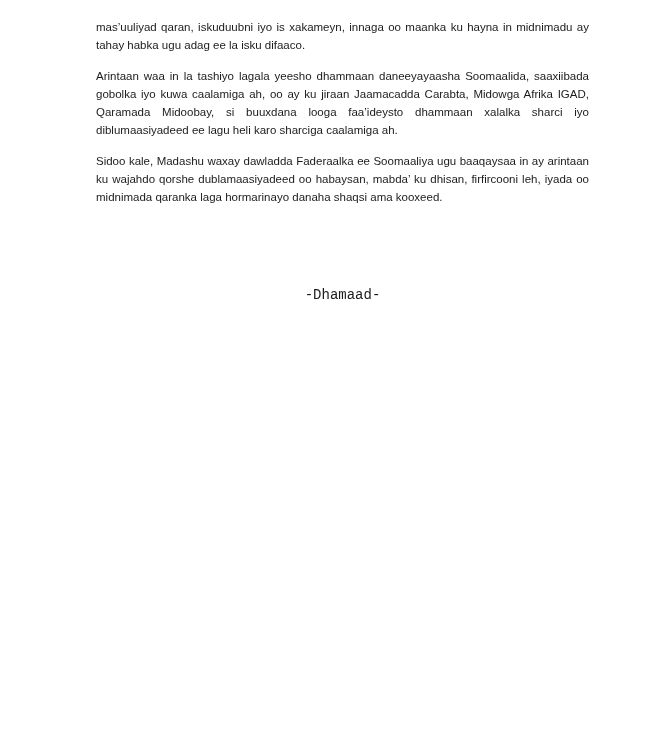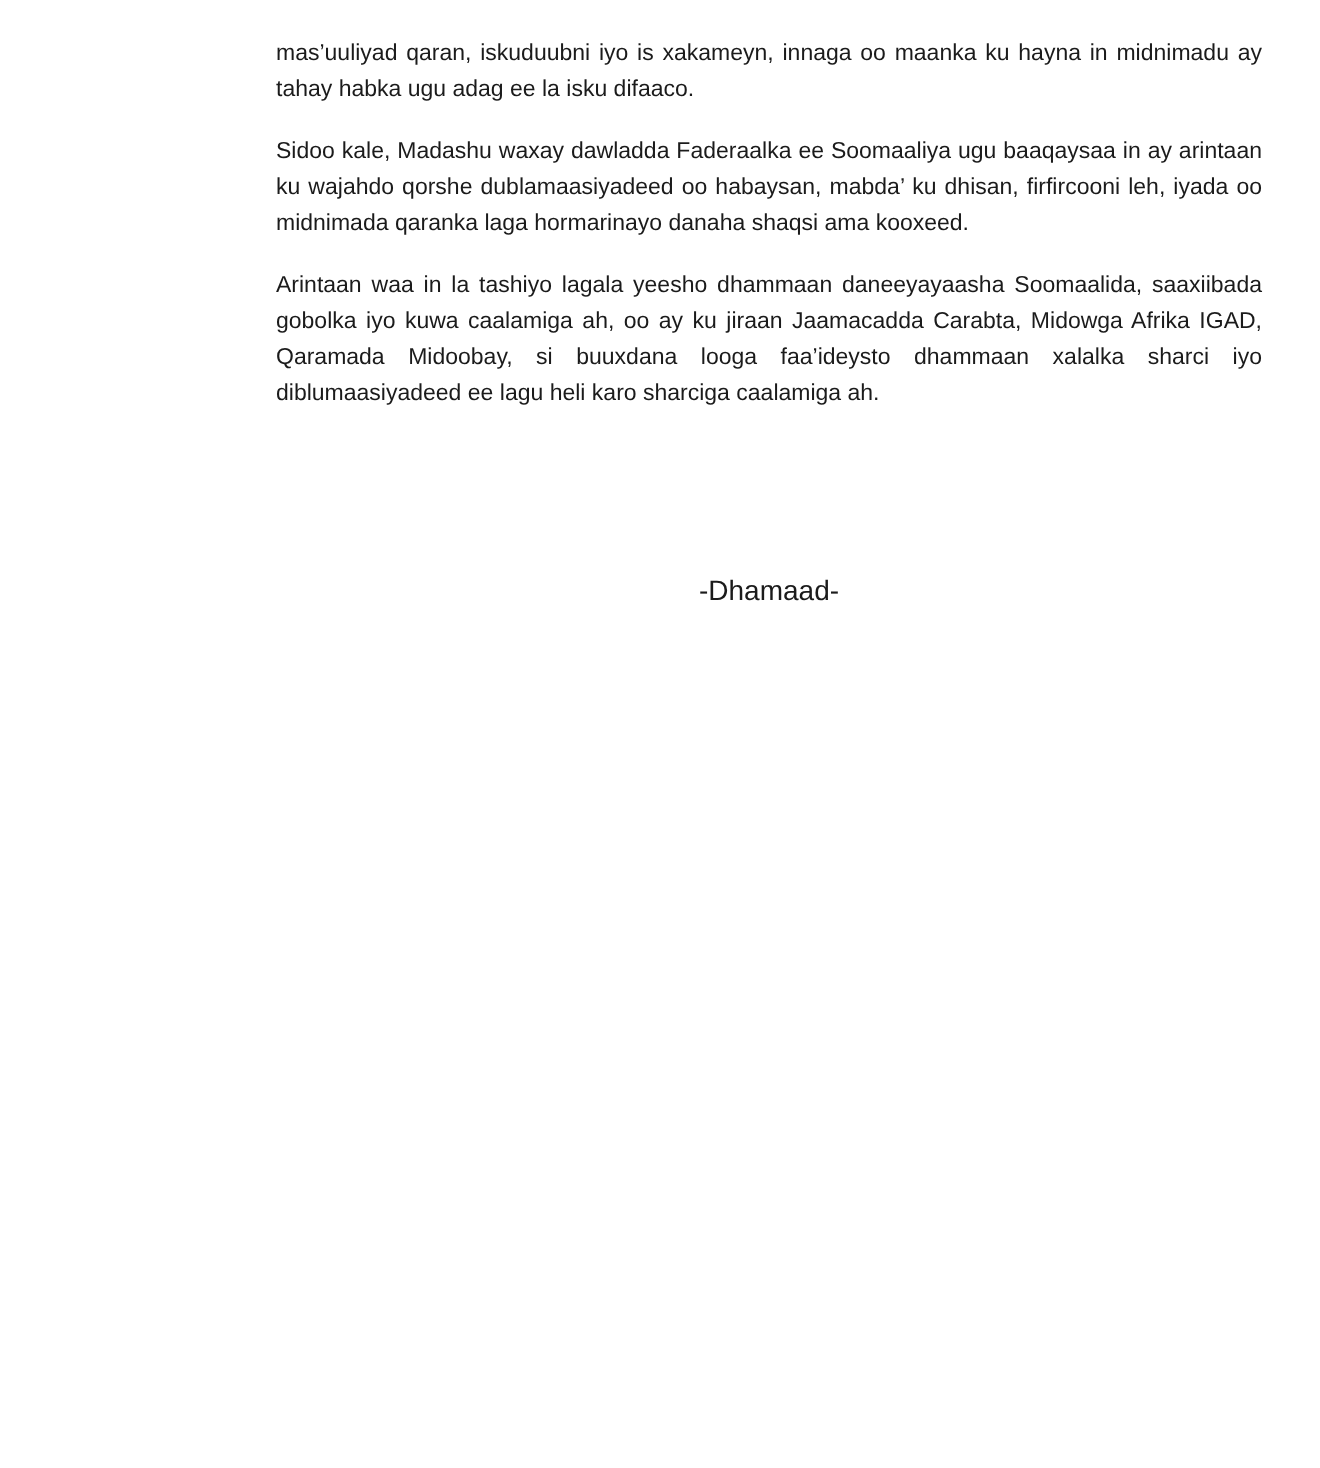--- a/index.html
+++ b/index.html
@@ -17,38 +17,37 @@
     .content {
       position: absolute;
       left: 96px;
       top: 18px;
       width: 493px;
       font-family: "Liberation Sans", sans-serif;
       font-size: 11.5px;
       line-height: 18px;
       color: var(--text-color, #1b1b1b);
       text-align: justify;
-      margin-left: 42px;
     }
     .content p {
       margin: 0 0 13px 0;
       text-align: justify;
     }
     .closing {
       margin-top: 80px;
       text-align: center;
-      font-family: Liberation Sans, sans-serif;
+      font-family: Liberation Mono, monospace;
       font-size: 14px;
       line-height: 18px;
       color: var(--text-color, #1b1b1b);
     }
   </style>
 </head>
 <body>
 
 <div class="page">
   <div class="content">
     <p>mas’uuliyad qaran, iskuduubni iyo is xakameyn, innaga oo maanka ku hayna in midnimadu ay tahay habka ugu adag ee la isku difaaco.</p>
+    <p>Arintaan waa in la tashiyo lagala yeesho dhammaan daneeyayaasha Soomaalida, saaxiibada gobolka iyo kuwa caalamiga ah, oo ay ku jiraan Jaamacadda Carabta, Midowga Afrika IGAD, Qaramada Midoobay, si buuxdana looga faa’ideysto dhammaan xalalka sharci iyo diblumaasiyadeed ee lagu heli karo sharciga caalamiga ah.</p>
     <p>Sidoo kale, Madashu waxay dawladda Faderaalka ee Soomaaliya ugu baaqaysaa in ay arintaan ku wajahdo qorshe dublamaasiyadeed oo habaysan, mabda’ ku dhisan, firfircooni leh, iyada oo midnimada qaranka laga hormarinayo danaha shaqsi ama kooxeed.</p>
-    <p>Arintaan waa in la tashiyo lagala yeesho dhammaan daneeyayaasha Soomaalida, saaxiibada gobolka iyo kuwa caalamiga ah, oo ay ku jiraan Jaamacadda Carabta, Midowga Afrika IGAD, Qaramada Midoobay, si buuxdana looga faa’ideysto dhammaan xalalka sharci iyo diblumaasiyadeed ee lagu heli karo sharciga caalamiga ah.</p>
     <div class="closing">-Dhamaad-</div>
   </div>
 </div>
 
 </body></html>

